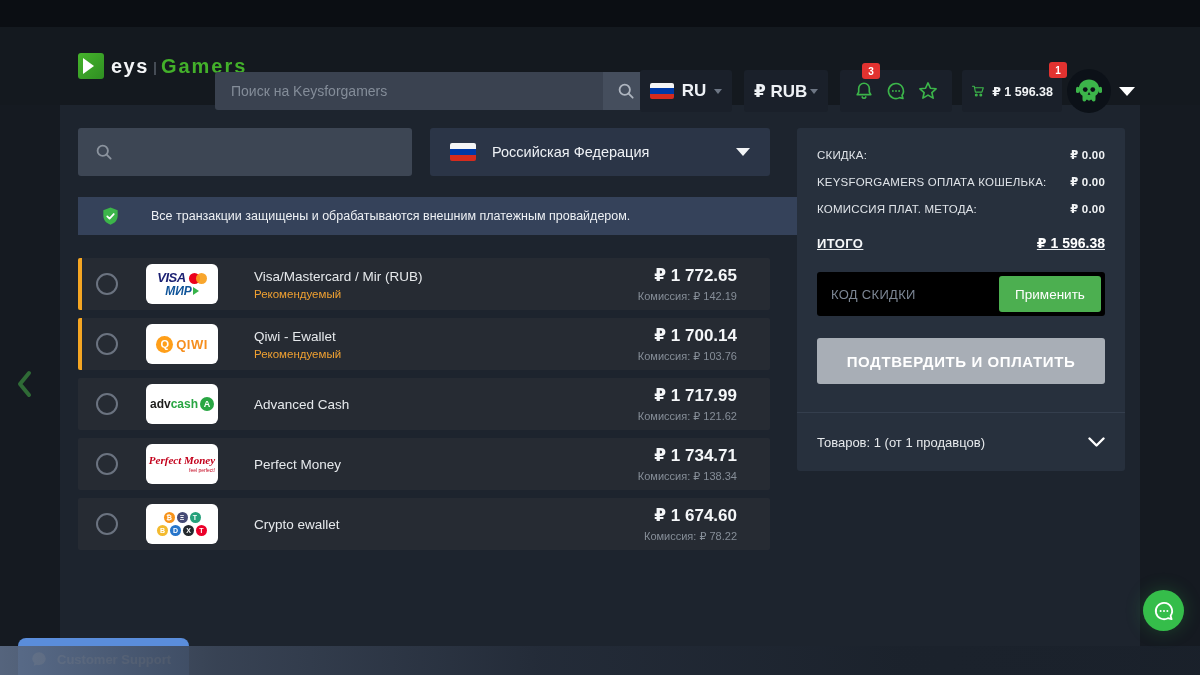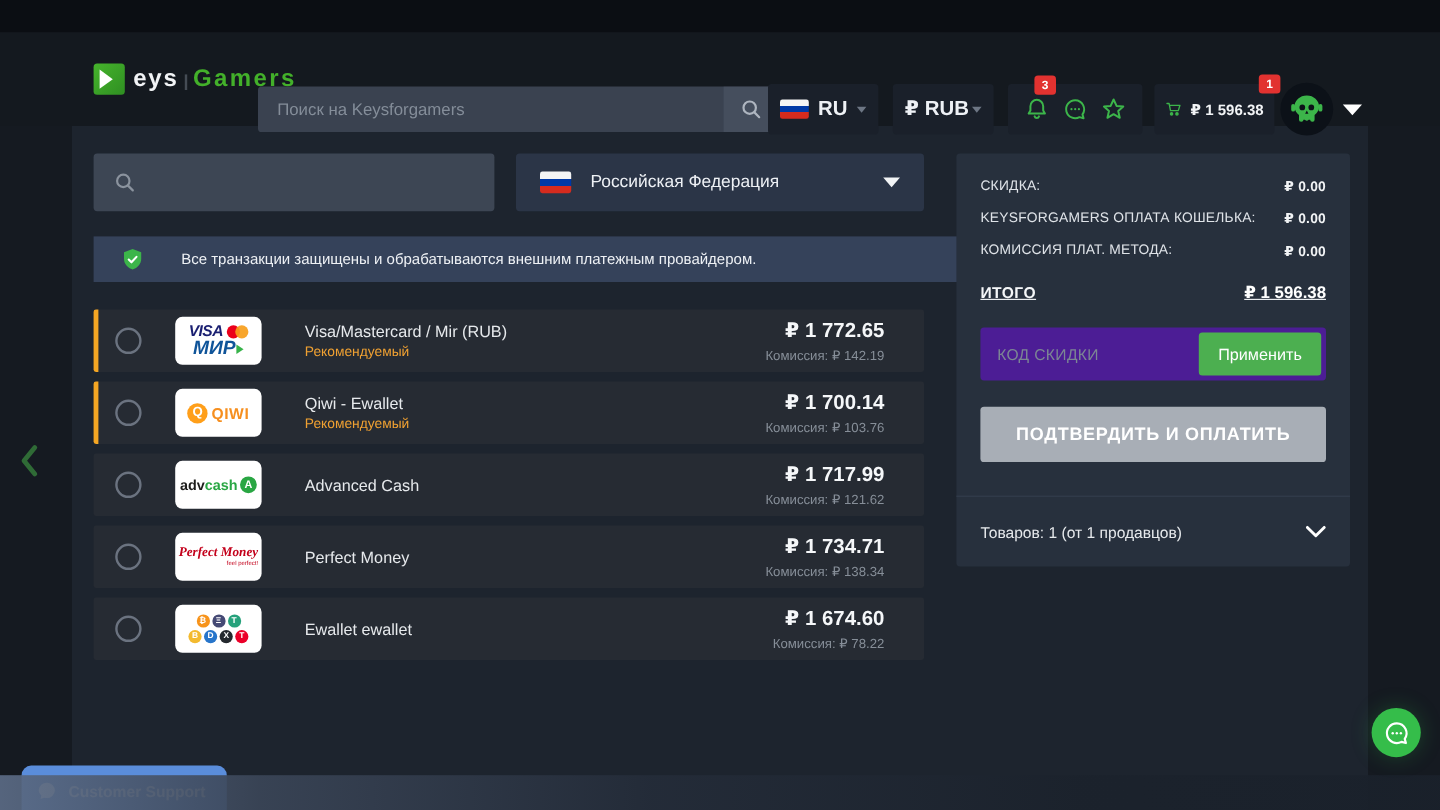--- a/index.html
+++ b/index.html
@@ -91,21 +91,21 @@
   .pm-comm { font-size:11px; color:#868e98; margin-top:4px; }
 
   
   .l-vmm { display:flex; flex-direction:column; align-items:center; line-height:1; }
   .l-vmm-top { display:flex; align-items:flex-end; }
   .l-visa { color:#1a1f71; font-style:italic; font-weight:bold; font-size:13px; letter-spacing:-0.5px; }
   .l-mc { display:flex; margin-left:3px; }
   .l-mc i { width:11px; height:11px; border-radius:50%; }
   .mc-r { background:#eb001b; }
   .mc-o { background:#f79e1b; margin-left:-4px; opacity:0.92; }
-  .l-mir { display:flex; align-items:center; color:#0f5499; font-weight:bold; font-style:italic; font-size:16px; margin-top:1px; }
+  .l-mir { display:flex; align-items:center; color:#0f5499; font-weight:bold; font-style:italic; font-size:12px; margin-top:1px; }
   .mir-arrow { width:0; height:0; border-top:4px solid transparent; border-bottom:4px solid transparent; border-left:6px solid #37b34a; margin-left:1px; }
   .l-qiwi { display:flex; align-items:center; }
   .qiwi-q { width:17px; height:17px; border-radius:50%; background:#ff9f1a; color:#fff; font-weight:bold;
     font-size:11px; font-style:normal; display:inline-flex; align-items:center; justify-content:center; margin-right:3px; }
   .qiwi-t { color:#f68f1f; font-weight:800; font-size:13px; letter-spacing:0.5px; }
   .l-adv { display:flex; align-items:center; }
   .adv-b { color:#1d1d1b; font-weight:bold; font-size:12px; }
   .adv-g { color:#29a643; font-weight:bold; font-size:12px; }
   .adv-circle { width:14px; height:14px; border-radius:50%; background:#29a643; color:#fff; font-size:9px;
     font-weight:bold; font-style:normal; display:inline-flex; align-items:center; justify-content:center; margin-left:2px; }
@@ -119,21 +119,21 @@
 
   
   .sidebar { position:absolute; left:797px; top:128px; width:328px; background:#27303d; border-radius:3px; }
   .summary { padding:20px 20px 0 20px; }
   .sum-row { display:flex; justify-content:space-between; align-items:center; margin-bottom:13px;
     font-size:11.5px; letter-spacing:0.2px; color:#dfe3e8; }
   .sum-value { font-weight:bold; color:#f2f4f6; }
   .total-row { display:flex; justify-content:space-between; align-items:center; padding:6px 20px 0 20px;text-decoration:underline; }
   .total-label { font-size:13px; font-weight:bold; letter-spacing:0.4px; color:#f5f7f9; }
   .total-value { font-size:14px; font-weight:bold; color:#ffffff; }
-  .promo { position:relative; margin:21px 20px 0 20px; height:44px; background:#4c1d95; border-radius:3px; }
+  .promo { position:relative; margin:21px 20px 0 20px; height:44px; background:#000000; border-radius:3px; }
   .promo input { width:100%; height:100%; background:transparent; border:none; outline:none;
     padding:0 120px 0 14px; font-size:13px; letter-spacing:0.3px; color:#dfe3e8; font-family:inherit; }
   .promo input::placeholder { color:#7c8694; }
   .apply-btn { position:absolute; right:4px; top:4px; bottom:4px; width:102px; background:#4caf50;
     border:none; border-radius:3px; color:#ffffff; font-size:13.5px; font-family:inherit; cursor:pointer; }
   .confirm-btn { margin:22px 20px 0 20px; height:46px; background:#a8aeb6; border:none; border-radius:3px;
     width:288px; color:#ffffff; font-weight:bold; font-size:15px; letter-spacing:0.6px; font-family:inherit; cursor:pointer; }
   .sb-divider { margin-top:28px; border-top:1px solid #343e4d; }
   .items-row { height:58px; padding:0 20px; display:flex; align-items:center; justify-content:space-between; cursor:pointer; }
   .items-label { font-size:13px; color:#e6e9ec; }
@@ -347,21 +347,21 @@
             </span>
             <span class="cr-row">
               <i style="background:#f3ba2f">B</i>
               <i style="background:#2775ca">D</i>
               <i style="background:#24292e">X</i>
               <i style="background:#eb0029">T</i>
             </span>
           </span>
         </span>
     <div class="pm-text">
-      <div class="pm-name">Ewallet ewallet</div>
+      <div class="pm-name">Crypto ewallet</div>
 
     </div>
     <div class="pm-price-block">
       <div class="pm-price">₽ 1 674.60</div>
       <div class="pm-comm">Комиссия: ₽ 78.22</div>
     </div>
   </div>
 </div>
 
   <div class="sidebar">

